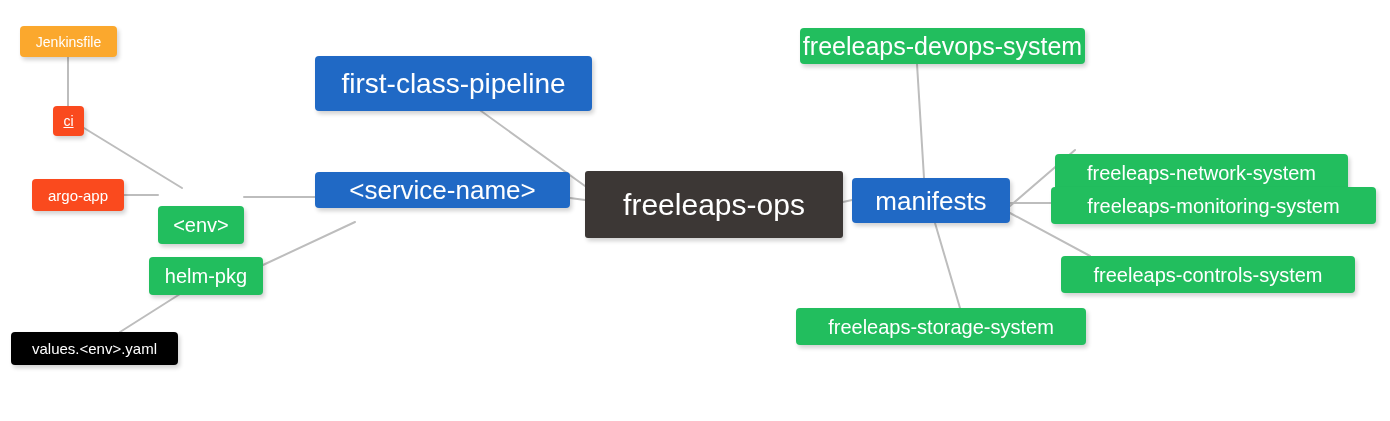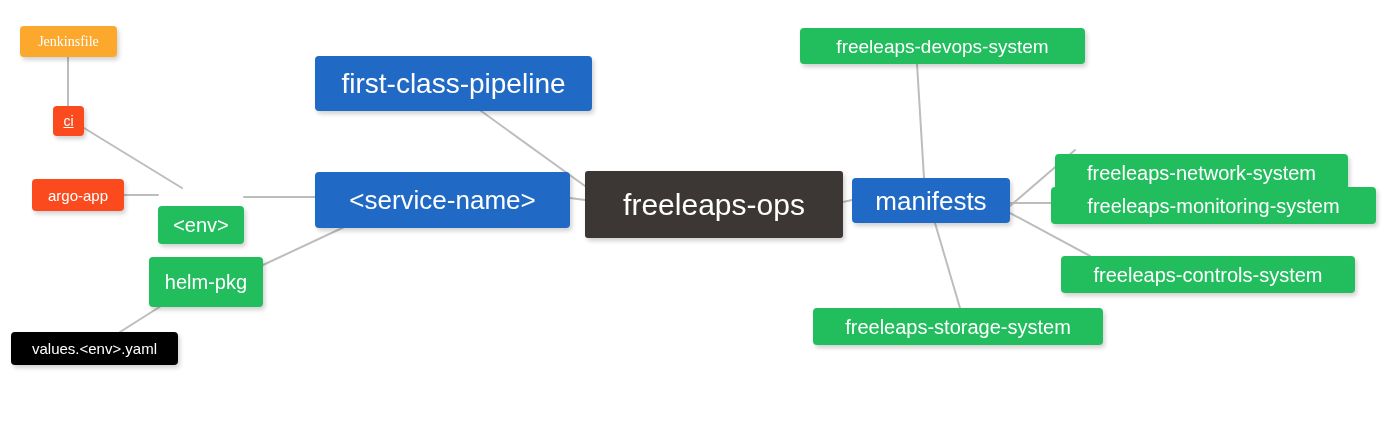--- a/index.html
+++ b/index.html
@@ -64,53 +64,53 @@
       <line x1="1010" y1="213" x2="1090" y2="256" stroke="#bdbdbd" stroke-width="2" stroke-linecap="round"></line>
       <line x1="935" y1="223" x2="960" y2="308" stroke="#bdbdbd" stroke-width="2" stroke-linecap="round"></line>
     </svg>
   <div id="node-layer">
       <div class="node root" style="left: 585px; top: 171px; width: 258px; height: 67px; background: rgb(60, 55, 53); font-size: 30px;">
         <span>freeleaps-ops</span>
       </div>
       <div class="node" style="left: 315px; top: 35px; width: 277px; height: 55px; background: rgb(32, 105, 197); font-size: 28px; margin-top: 21px;">
         <span>first-class-pipeline</span>
       </div>
-      <div class="node" style="left: 315px; top: 172px; width: 255px; height: 56px; background: rgb(32, 105, 197); font-size: 26px;">
+      <div class="node" style="left: 315px; top: 172px; width: 255px; height: 36px; background: rgb(32, 105, 197); font-size: 26px;">
         <span>&lt;service-name&gt;</span>
       </div>
       <div class="node" style="left: 852px; top: 178px; width: 158px; height: 45px; background: rgb(32, 105, 197); font-size: 26px;">
         <span>manifests</span>
       </div>
       <div class="node" style="left: 158px; top: 178px; width: 86px; height: 38px; background: rgb(34, 190, 94); font-size: 20px; margin-top: 28px;">
         <span>&lt;env&gt;</span>
       </div>
-      <div class="node" style="left: 149px; top: 257px; width: 114px; height: 50px; background: rgb(34, 190, 94); font-size: 20px;">
+      <div class="node" style="left: 149px; top: 257px; width: 114px; height: 38px; background: rgb(34, 190, 94); font-size: 20px;">
         <span>helm-pkg</span>
       </div>
-      <div class="node" style="left: 20px; top: 26px; width: 97px; height: 31px; background: rgb(251, 168, 45); font-size: 14px; font-family: Liberation Serif, serif;">
+      <div class="node" style="left: 20px; top: 26px; width: 97px; height: 31px; background: rgb(251, 168, 45); font-size: 14px;">
         <span>Jenkinsfile</span>
       </div>
       <div class="node" style="left: 53px; top: 106px; width: 31px; height: 30px; background: rgb(250, 74, 30); font-size: 14px; text-decoration: underline;">
         <span>ci</span>
       </div>
       <div class="node" style="left: 32px; top: 179px; width: 92px; height: 32px; background: rgb(250, 74, 30); font-size: 15px;">
         <span>argo-app</span>
       </div>
       <div class="node" style="left: 11px; top: 332px; width: 167px; height: 33px; background: #000000; font-size: 15px;">
         <span>values.&lt;env&gt;.yaml</span>
       </div>
-      <div class="node" style="left: 800px; top: 28px; width: 285px; height: 36px; background: rgb(34, 190, 94); font-size: 19px;">
+      <div class="node" style="left: 800px; top: 28px; width: 285px; height: 36px; background: rgb(34, 190, 94); font-size: 25px;">
         <span>freeleaps-devops-system</span>
       </div>
       <div class="node" style="left: 1055px; top: 113px; width: 293px; height: 37px; background: rgb(34, 190, 94); font-size: 20px; margin-top: 41px;">
         <span>freeleaps-network-system</span>
       </div>
       <div class="node" style="left: 1051px; top: 187px; width: 325px; height: 37px; background: rgb(34, 190, 94); font-size: 20px;">
         <span>freeleaps-monitoring-system</span>
       </div>
       <div class="node" style="left: 1061px; top: 256px; width: 294px; height: 37px; background: rgb(34, 190, 94); font-size: 20px;">
         <span>freeleaps-controls-system</span>
       </div>
-      <div class="node" style="left: 813px; top: 308px; width: 290px; height: 37px; background: rgb(34, 190, 94); font-size: 20px;">
+      <div class="node" style="left: 796px; top: 308px; width: 290px; height: 37px; background: rgb(34, 190, 94); font-size: 20px;">
         <span>freeleaps-storage-system</span>
       </div>
     </div>
 </div>
 
 </body></html>

